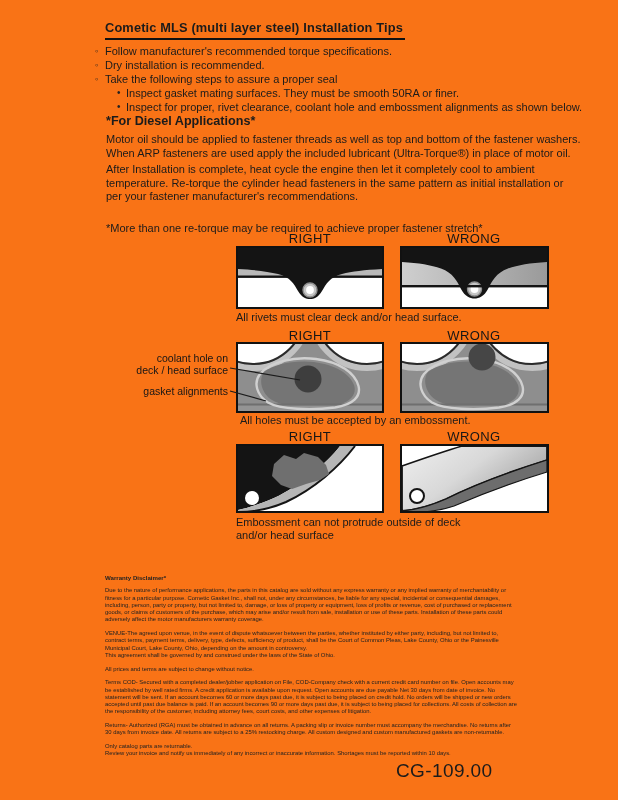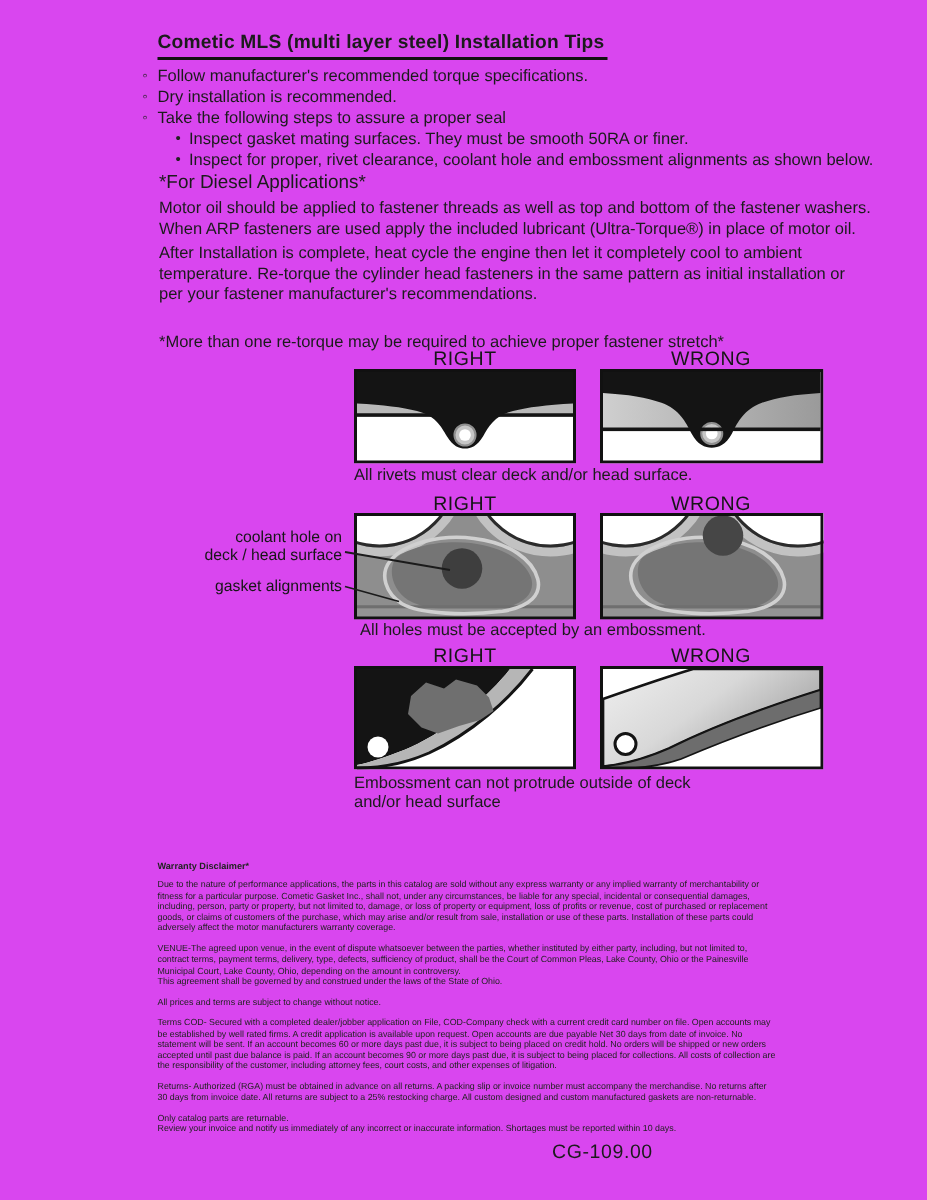--- a/index.html
+++ b/index.html
@@ -1,47 +1,47 @@
 <!DOCTYPE html>
 <html><head>
 <meta charset="utf-8">
 <style>
   html,body{margin:0;padding:0;background:#ffffff;}
-  .page{position:relative;width:618px;height:800px;background:#d946ef;
+  .page{position:relative;width:618px;height:800px;background:#f97316;
         font-family:"Liberation Sans",sans-serif;color:#1b1b1b;overflow:hidden;}
 
   .title{position:absolute;left:105px;top:20px;font-size:12.8px;font-weight:bold;
          letter-spacing:.15px;border-bottom:2.4px solid #111;padding:0 2px 3px 0;}
 
   .bullets{position:absolute;left:95px;top:44px;font-size:11px;line-height:14px;}
   .b-row{display:flex;}
   .b-marker{width:10px;flex:0 0 10px;font-size:9.5px;line-height:14px;color:#222;}
   .b-sub{margin-left:22px;}
   .b-sub .b-marker{width:9px;flex:0 0 9px;font-size:10px;}
 
-  .diesel-h{position:absolute;left:106px;top:114px;font-size:12.6px;font-weight:normal;}
+  .diesel-h{position:absolute;left:106px;top:114px;font-size:12.6px;font-weight:bold;}
   .para{position:absolute;left:106px;width:476px;font-size:11px;line-height:13.6px;}
   .p1{top:133px;} .p2{top:163px;} .note{top:222px;}
 
   .dlabel{position:absolute;width:148px;text-align:center;font-size:13px;letter-spacing:.4px;color:#161616;}
   .dbox{position:absolute;width:148px;line-height:0;}
   .cap{position:absolute;font-size:11px;line-height:13px;}
 
   .slabel{position:absolute;text-align:right;font-size:10.5px;line-height:12px;color:#161616;}
   .sl-coolant{left:118px;top:352px;width:110px;}
   .sl-emboss{left:108px;top:385px;width:120px;}
 
   .leader-overlay{position:absolute;left:0;top:0;width:618px;height:800px;pointer-events:none;}
 
   .disclaimer{position:absolute;left:105px;top:574px;width:414px;font-size:5.9px;line-height:7.25px;color:#222;}
   .disclaimer .d-h{font-weight:bold;font-size:6.1px;margin:0 0 6px 0;}
   .disclaimer p{margin:0 0 6.5px 0;}
   .disclaimer p.tight{margin:0;}
 
-  .page-code{position:absolute;left:368px;top:760px;font-size:13px;letter-spacing:.4px;color:#1b1b1b;}
+  .page-code{position:absolute;left:396px;top:760px;font-size:19px;letter-spacing:.4px;color:#1b1b1b;}
 </style>
 </head>
 <body>
 
 <div class="page">
 
   <div class="title">Cometic MLS (multi layer steel) Installation Tips</div>
 
   <div class="bullets">
     <div class="b-row">

